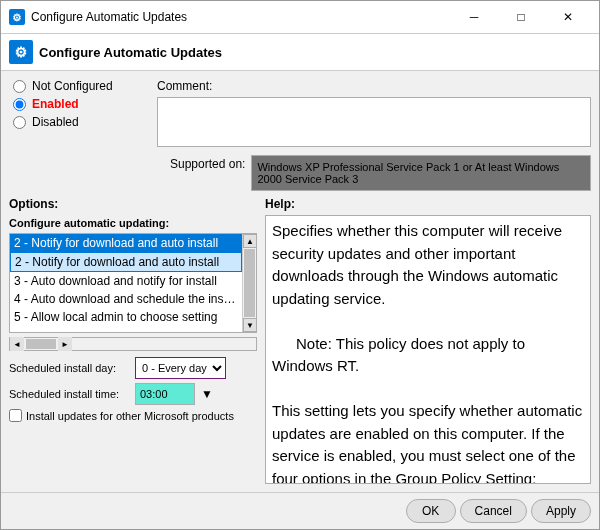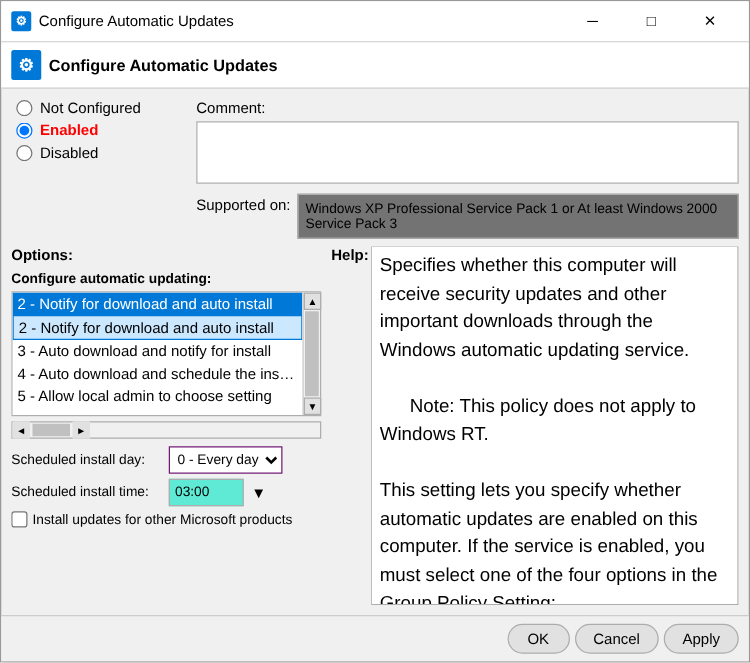--- a/index.html
+++ b/index.html
@@ -140,21 +140,21 @@
       resize: none;
       font-size: 11px;
       padding: 2px;
     }
 
     .supported-row {
       display: flex;
       align-items: flex-start;
       gap: 6px;
     }
-    .supported-label { font-size: 12px; flex-shrink: 0; padding-top: 2px; }
+    .supported-label { font-size: 12px; flex-shrink: 0; padding-top: 2px; margin-left: 13px; }
     .supported-value {
       flex: 1;
       border: 1px solid #adadad;
       background: #737373;
       padding: 3px 5px;
       font-size: 11px;
       min-height: 36px;
       display: flex;
       align-items: center;
     }
@@ -230,21 +230,21 @@
     .checkbox-row {
       display: flex;
       align-items: center;
       gap: 4px;
       font-size: 11px;
     }
 
     .help-section {
       flex: 1;
       display: flex;
-      flex-direction: row;
+      flex-direction: column;
       gap: 2px;
       overflow: hidden;
     }
     .help-content {
       flex: 1;
       border: 1px solid #adadad;
       background: white;
       padding: 4px 6px;
       font-size: 15px;
       overflow-y: auto;

